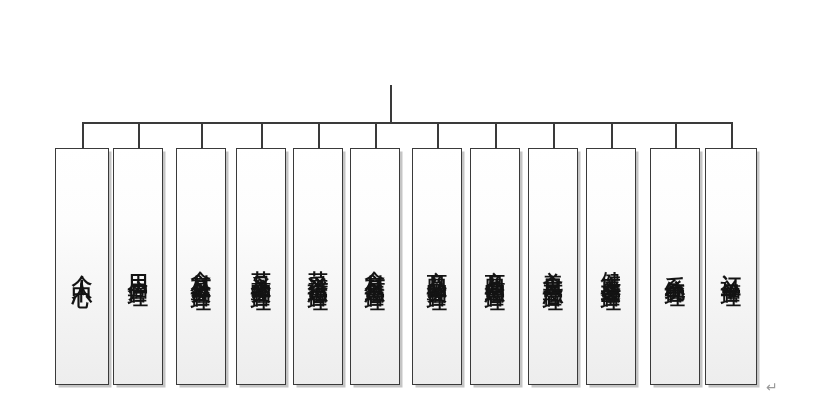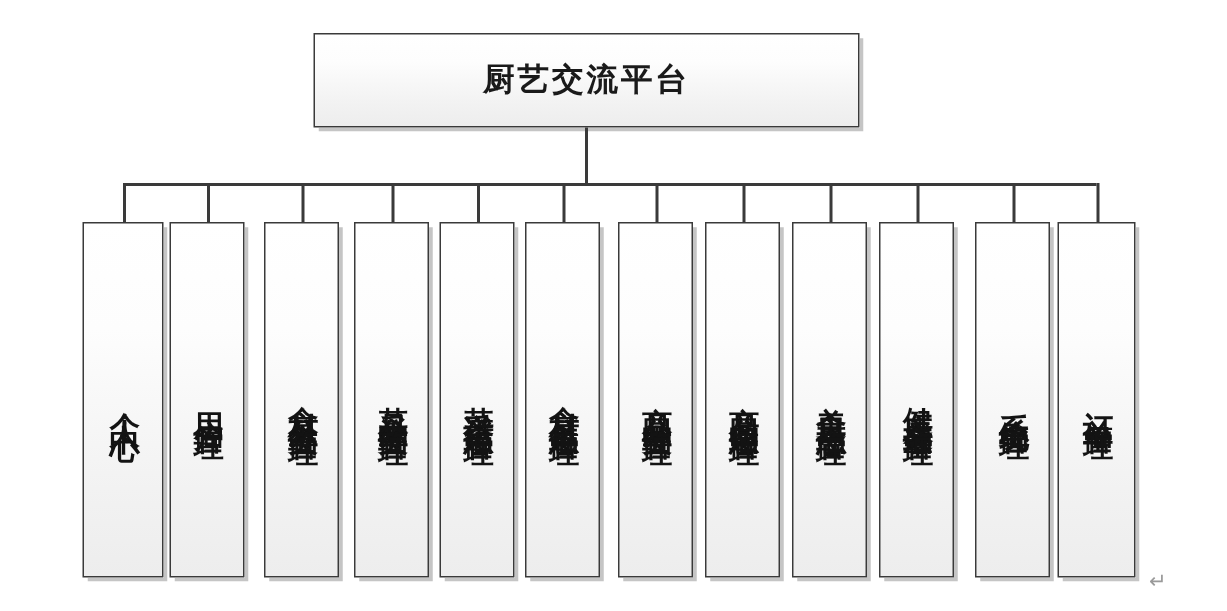--- a/index.html
+++ b/index.html
@@ -94,23 +94,20 @@
     font-size: 14px;
     color: #9a9a9a;
     font-family: "Liberation Sans", sans-serif;
   }
 </style>
 </head>
 <body>
 
 <div id="diagram">
 
-  <div class="node root-node">
-    <span class="root-label">厨艺交流平台</span>
-  </div>
 
   <div class="line v-line" id="root-stem"></div>
   <div class="line h-line" id="bus-bar" style="left: 82px; width: 649px;"></div>
   <div id="branch-drops">
       <div class="line v-line" style="left: 82px; top: 122px; height: 26px;"></div>
       <div class="line v-line" style="left: 138px; top: 122px; height: 26px;"></div>
       <div class="line v-line" style="left: 201px; top: 122px; height: 26px;"></div>
       <div class="line v-line" style="left: 261px; top: 122px; height: 26px;"></div>
       <div class="line v-line" style="left: 318px; top: 122px; height: 26px;"></div>
       <div class="line v-line" style="left: 375px; top: 122px; height: 26px;"></div>

